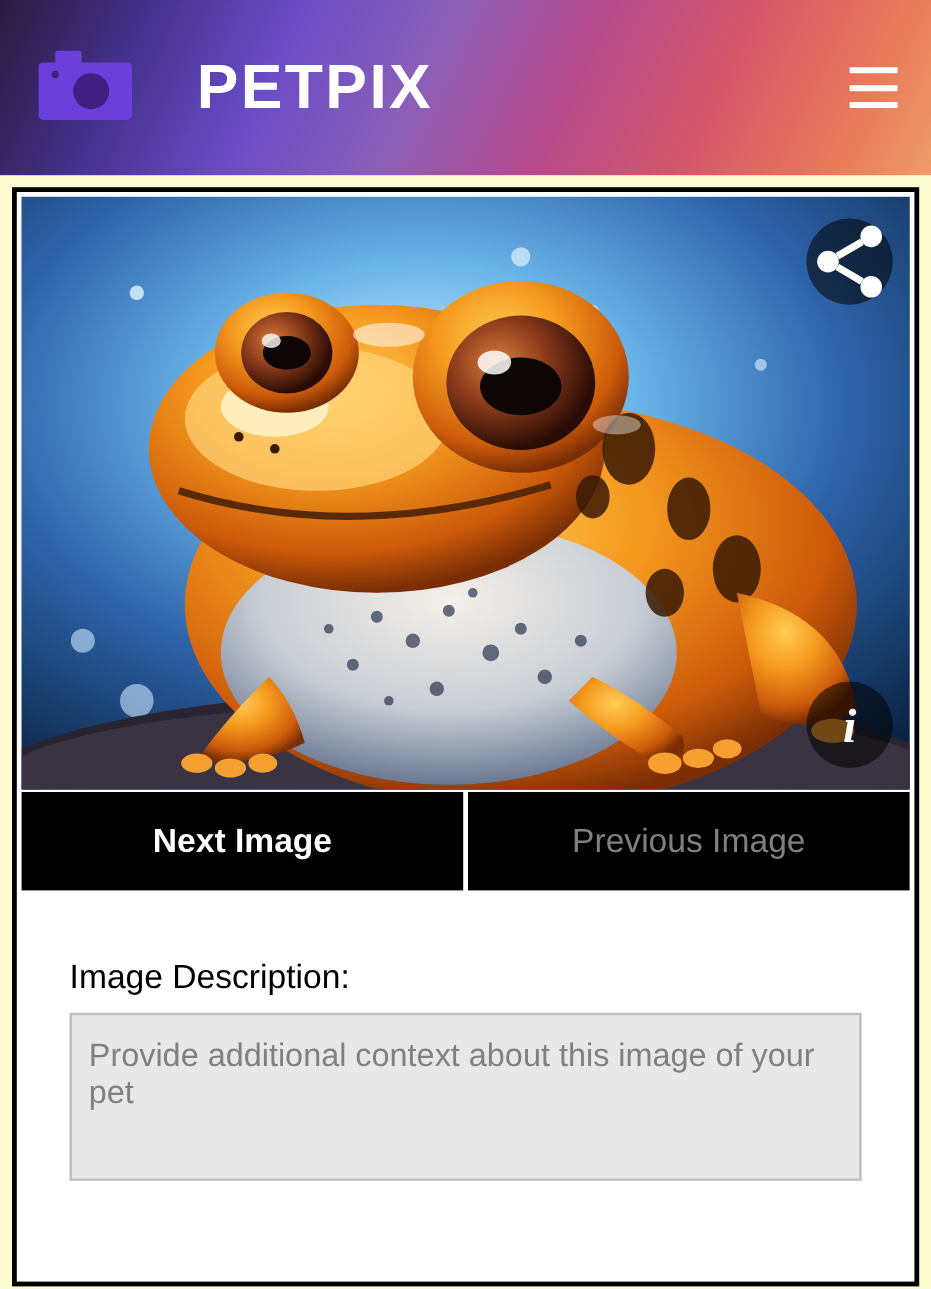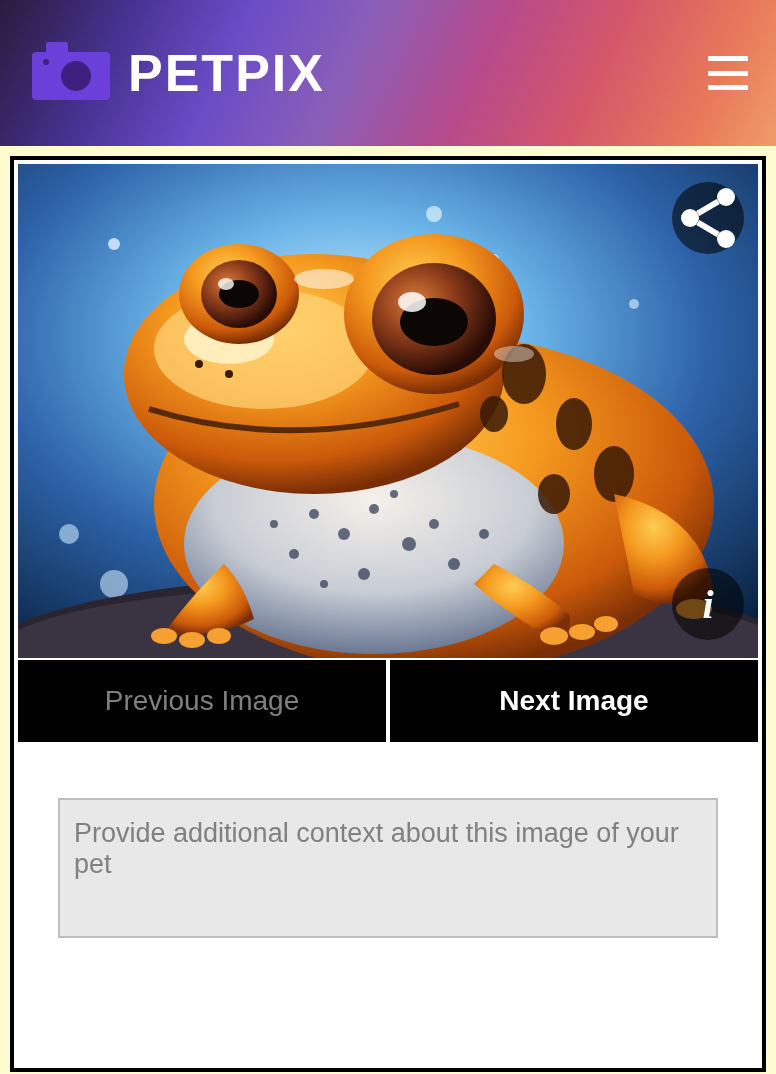--- a/index.html
+++ b/index.html
@@ -20,20 +20,21 @@
     display: flex;
     align-items: center;
     gap: 18px;
   }
   .camera-icon { width: 78px; height: 58px; }
   .brand-title {
     color: #ffffff;
     font-size: 52px;
     font-weight: 800;
     letter-spacing: 2px;
+    margin-left: 36px;
   }
   .hamburger { width: 40px; height: 34px; cursor: pointer; display:flex; flex-direction:column; justify-content:space-between; }
   .hamburger span { display:block; width:100%; height:5px; background:#ffffff; border-radius:1px; }
 
   
   .card {
     margin: 10px;
     background: #ffffff;
     border: 4px solid #000000;
     padding: 4px 4px 40px 4px;
@@ -255,22 +256,23 @@
         </svg>
       </span>
     </div>
 
     <div class="overlay-btn info-btn">
       <span>i</span>
     </div>
   </div>
 
   <div class="nav-row">
+    <button class="nav-btn enabled">Next Image</button>
     <button class="nav-btn disabled">Previous Image</button>
-    <button class="nav-btn enabled">Next Image</button>
   </div>
 
 
   <div class="desc-block">
+    <div class="desc-label">Image Description:</div>
     <textarea class="desc-input" placeholder="Provide additional context about this image of your pet" style=""></textarea>
   </div>
 
 </div>
 
 </body></html>

